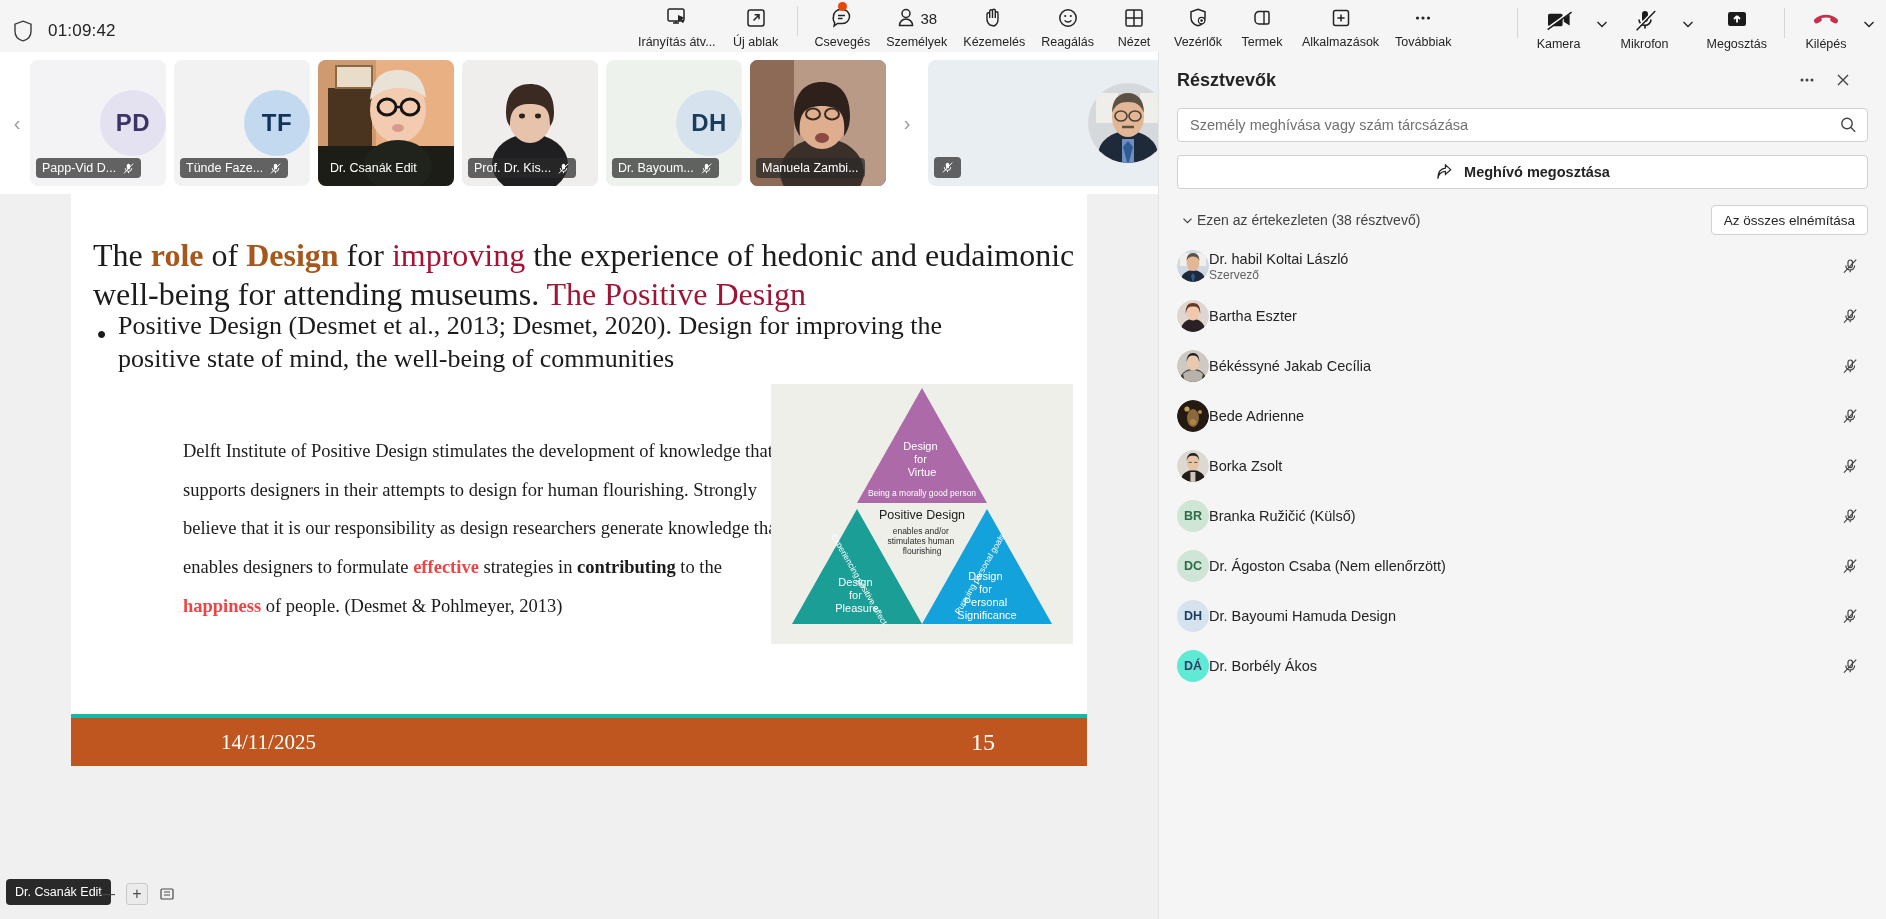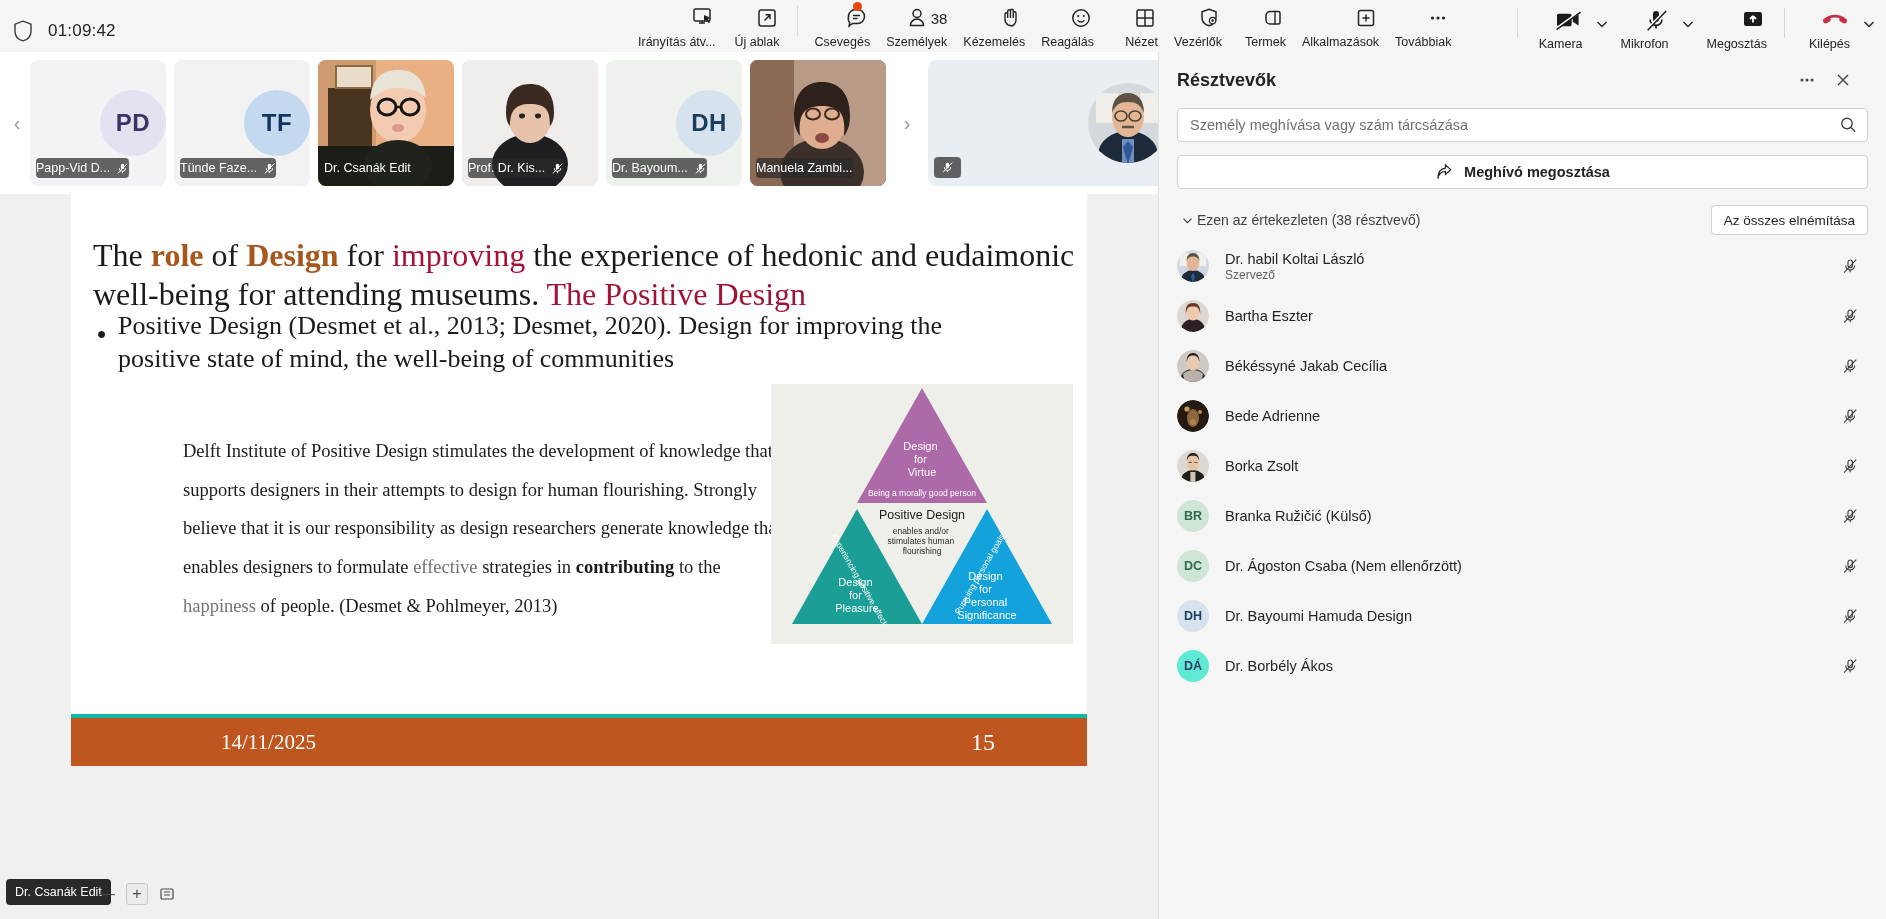--- a/index.html
+++ b/index.html
@@ -14,21 +14,21 @@
   
   .toolbar {
     position: absolute; left: 0; top: 0; width: 1886px; height: 62px;
     background: #f5f5f5; display: flex; align-items: center;
   }
   .tb-left { display: flex; align-items: center; gap: 14px; padding-left: 12px; width: 630px; }
   .shield-ico { width: 22px; height: 24px; }
   .tb-timer { font-size: 17px; color: #242424; letter-spacing: .2px; }
   .tb-center { display: flex; align-items: flex-start; height: 62px; }
   .tb-item {
-    display: flex; flex-direction: column; align-items: flex-end; justify-content: flex-start;
+    display: flex; flex-direction: column; align-items: center; justify-content: flex-start;
     min-width: 64px; padding: 4px 8px 0 8px; height: 58px; position: relative;
     cursor: pointer; border-radius: 4px;
   }
   .tb-ico { height: 28px; display: flex; align-items: center; justify-content: center; position: relative; }
   .tb-label { font-size: 12.5px; color: #242424; margin-top: 3px; white-space: nowrap; }
   .tb-sep { width: 1px; height: 30px; background: #d6d6d6; margin: 6px 9px 0 9px; }
   .tb-item.active .tb-label { color: #242424; font-weight: 400; }
   .underline-active {
     position: absolute; bottom: 0px; left: 50%; transform: translateX(-50%);
     width: 30px; height: 2.5px; background: #5b5fc7; border-radius: 2px; display: none;
@@ -61,21 +61,21 @@
   .tile.speaking { outline: 2.5px solid #5b5fc7; outline-offset: -2px; }
   .avatar-circle {
     width: 66px; height: 66px; border-radius: 50%;
     display: flex; align-items: center; justify-content: center;
     font-size: 24px; font-weight: 600; letter-spacing: .5px;
   }
   .tile-photo { position: absolute; inset: 0; }
   .name-pill {
     position: absolute; left: 6px; bottom: 8px; max-width: 122px;
     background: rgba(41,41,41,.72); color: #fff; border-radius: 4px;
-    padding: 3px 0; font-size: 12.5px; display: flex; align-items: center; gap: 6px;
+    padding: 3px 6px; font-size: 12.5px; display: flex; align-items: center; gap: 6px;
     white-space: nowrap; overflow: hidden;
   }
   .name-pill.plain { background: transparent; }
   .mic-off-pill { position: absolute; left: 6px; bottom: 8px;
     background: rgba(41,41,41,.72); border-radius: 4px; padding: 4px 7px;
     display:flex; align-items:center; }
 
   
   .stage {
     position: absolute; left: 0; top: 194px; width: 1158px; height: 725px;
@@ -99,21 +99,21 @@
     display: flex; gap: 12px;
   }
   .bullet-dot { font-size: 26px; line-height: 1; margin-top: 12px; color: #1b1b1b; }
   .bullet-text {
     font-family: "Liberation Serif", serif; font-size: 26px; line-height: 1.27; color: #1b1b1b;
   }
   .body-para {
     position: absolute; left: 112px; top: 238px; width: 600px;
     font-family: "Liberation Serif", serif; font-size: 18.5px; line-height: 2.09; color: #1b1b1b;
   }
-  .b-crim { color: #737373; font-weight: normal; }
+  .b-crim { color: #ef4444; font-weight: bold; }
   .b-bold { font-weight: bold; }
   .diagram {
     position: absolute; left: 700px; top: 190px; width: 302px; height: 260px;
     background: #efefea;
   }
   .slide-footer {
     position: absolute; left: 0; bottom: 0; width: 100%; height: 52px;
     background: #c0561f; border-top: 4px solid #14b8a6;
     display: flex; align-items: center;
   }
@@ -172,21 +172,21 @@
   .sec-chev { width: 20px; display: flex; align-items: center; justify-content: center;
     color: #424242; cursor: pointer; }
   .sec-label { font-size: 14px; color: #424242; }
   .mute-all {
     margin-left: auto; height: 30px; padding: 0 12px; background: #fff;
     border: 1px solid #d1d1d1; border-radius: 4px; font-size: 13.5px; color: #242424;
     display: flex; align-items: center; cursor: pointer;
   }
   .plist { margin-top: 6px; }
   .prow {
-    height: 50px; display: flex; align-items: center; gap: 16px;
+    height: 50px; display: flex; align-items: center; gap: 0;
     border-radius: 4px; cursor: pointer; padding-right: 4px;
   }
   .pav {
     width: 32px; height: 32px; border-radius: 50%; flex: none;
     display: flex; align-items: center; justify-content: center;
     font-size: 12.5px; font-weight: 600; overflow: hidden; position: relative;
   }
   .pname { font-size: 14.5px; color: #242424; }
   .psub { font-size: 12px; color: #616161; margin-top: 1px; }
   .pmic { margin-left: auto; width: 28px; display: flex; align-items: center; justify-content: center; }

